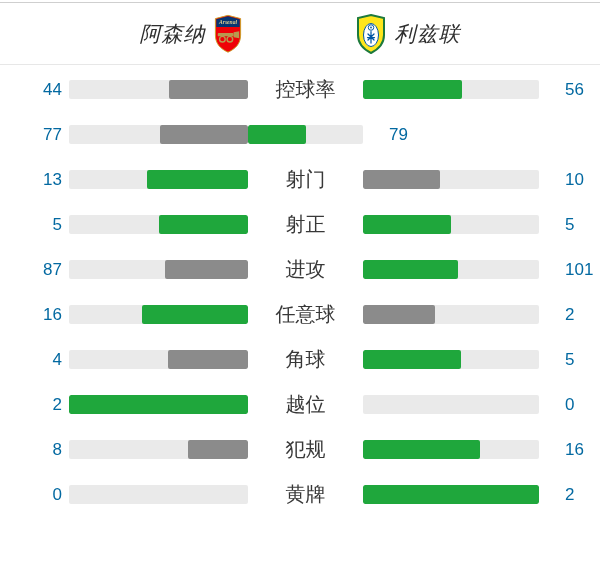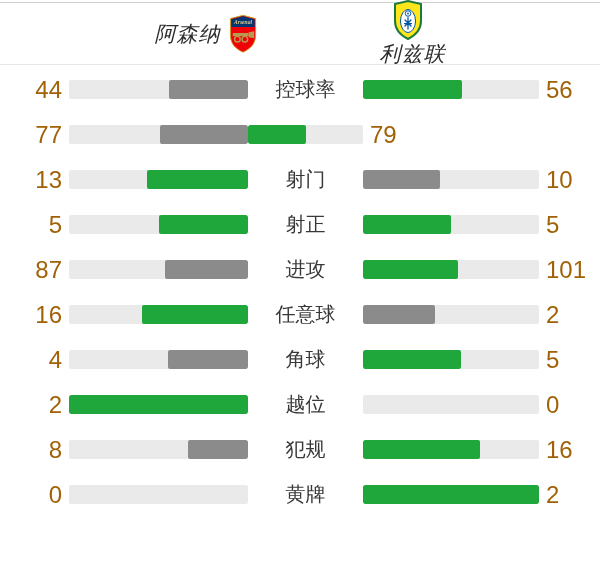--- a/index.html
+++ b/index.html
@@ -7,33 +7,33 @@
               font-family:"Liberation Sans","DejaVu Sans",sans-serif; }
 
   .panel { width:600px; height:566px; background:#fff; }
 
   .top-hairline { height:1px; background:#cfcfcf; margin-top:2px; }
 
   .header { height:62px; display:flex; align-items:center; justify-content:center;
             border-bottom:1px solid #e7e7e7; }
   .team { display:flex; align-items:center; cursor:pointer; }
   .team-home { margin-right:57px; }
-  .team-away { margin-left:57px;flex-direction:column; }
+  .team-away { margin-left:57px; }
   .team-name { font-size:21px; color:#2e2e2e; letter-spacing:1px;font-style:italic; }
   .team-home .team-name { margin-right:8px; }
   .team-away .team-name { margin-left:9px; }
   .crest { display:block; }
 
   .stats { padding-top:2px; }
   .stat-row { height:45px; display:grid;
               grid-template-columns:69px 179px 115px 176px 61px;
               align-items:center; }
-  .num { font-size:24px; color:#a16207; }
+  .num { font-size:17px; color:#0369a1; }
   .num-home { text-align:right; padding-right:7px; }
-  .num-away { text-align:left; padding-left:7px; }
+  .num-away { text-align:left; padding-left:19px;margin-left:7px; }
   .stat-label { text-align:center; font-size:20px; color:#383838; white-space:nowrap;font-family:Liberation Mono, monospace; }
 
   .track { position:relative; height:19px; background:#eaeaea; border-radius:2px; overflow:hidden; }
   .fill { position:absolute; top:0; height:100%; border-radius:2px; }
   .fill-home { right:0; }
   .fill-away { left:0; }
 </style>
 </head>
 <body>
 

